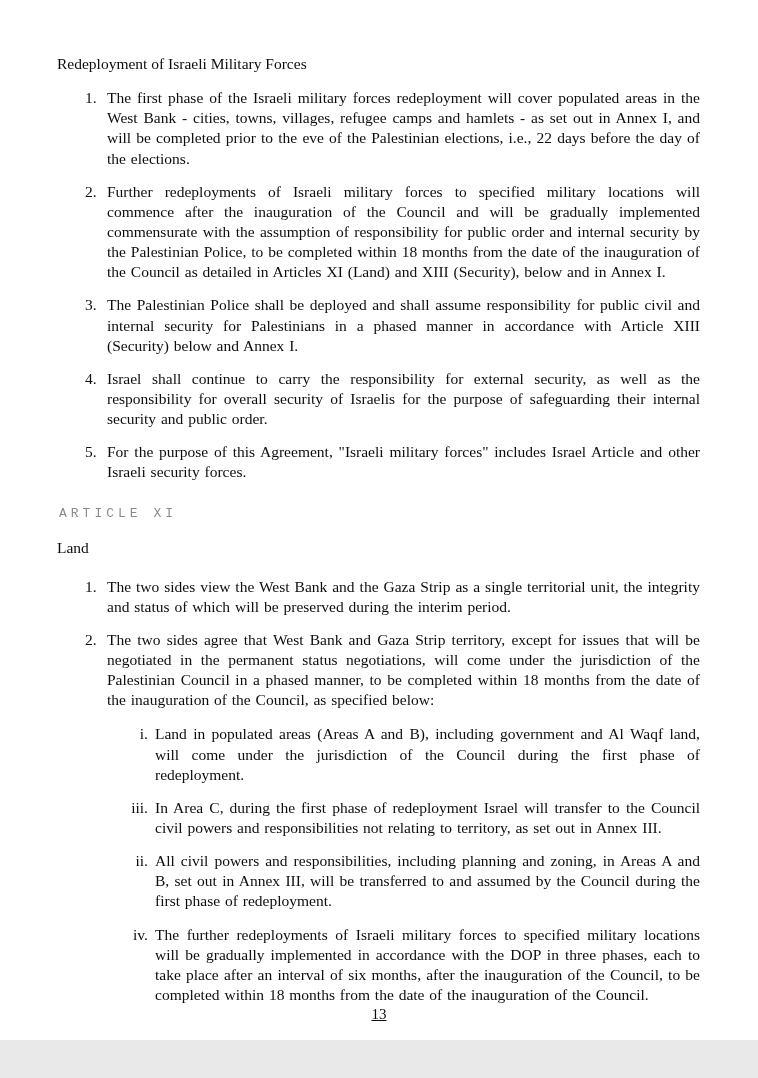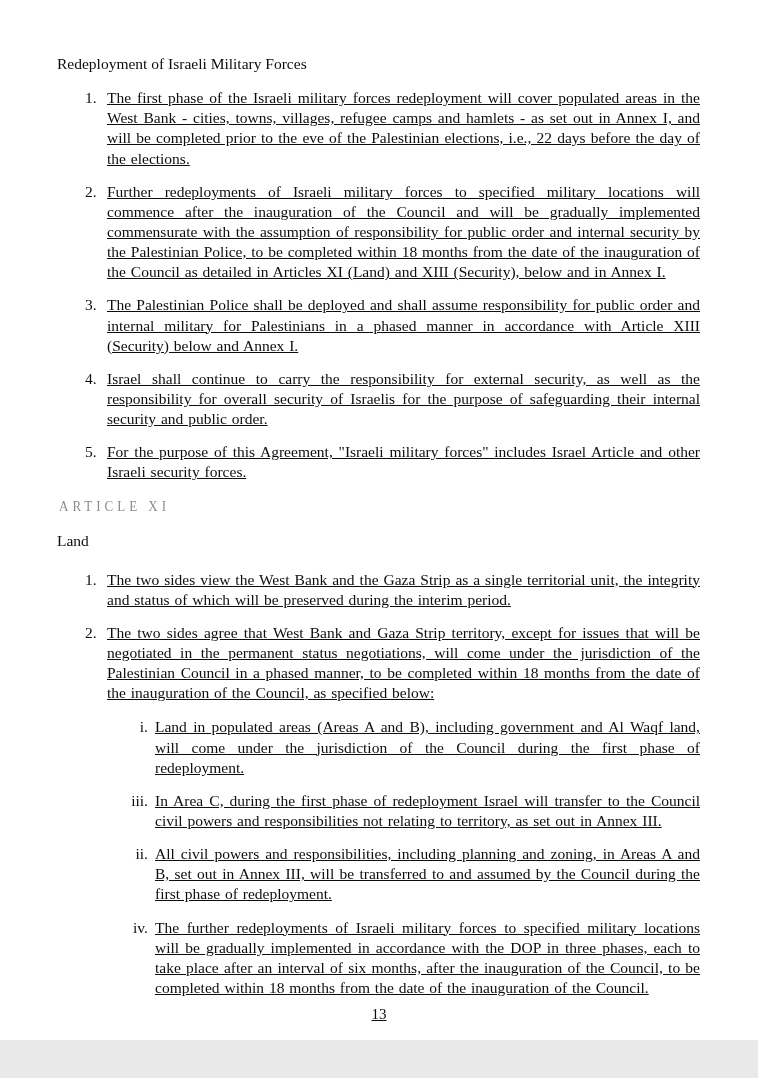--- a/index.html
+++ b/index.html
@@ -29,40 +29,39 @@
     margin-bottom: 13px;
   }
   .num {
     flex: 0 0 22px;
     text-align: left;
   }
   .txt {
     flex: 1;
     text-align: justify;
     word-spacing: 1px;
-    text-decoration: underline;
   }
   .txt-wrap { flex: 1; }
   .sublist { margin-left: 24px; margin-top: 14px; }
   .subitem { display: flex; margin-bottom: 13px; }
   .subnum {
     flex: 0 0 24px;
     text-align: right;
     padding-right: 7px;
     box-sizing: border-box;
   }
   .artifact {
-    margin: 16px 0 16px 2px;
+    margin: 23px 0 16px 2px;
     font-size: 13px;
     letter-spacing: 4px;
     color: #2a2a2a;
     opacity: 0.55;
     filter: blur(0.6px);
     transform: scaleY(1.05);
-    font-family: Liberation Serif, serif;
+    font-family: Liberation Mono, monospace;
   }
   .land-heading { margin: 0 0 18px 0; font-weight: 400; font-size: 15.5px; }
   .page-number {
     position: absolute;
     left: 0; right: 0;
     bottom: 16px;
     text-align: center;
     font-size: 15px;
     text-decoration: underline;
   }
@@ -81,21 +80,21 @@
         <span class="txt">The first phase of the Israeli military forces redeployment will cover populated areas in the West Bank - cities, towns, villages, refugee camps and hamlets - as set out in Annex I, and will be completed prior to the eve of the Palestinian elections, i.e., 22 days before the day of the elections.</span>
       </div>
 
       <div class="item">
         <span class="num">2.</span>
         <span class="txt">Further redeployments of Israeli military forces to specified military locations will commence after the inauguration of the Council and will be gradually implemented commensurate with the assumption of responsibility for public order and internal security by the Palestinian Police, to be completed within 18 months from the date of the inauguration of the Council as detailed in Articles XI (Land) and XIII (Security), below and in Annex I.</span>
       </div>
 
       <div class="item">
         <span class="num">3.</span>
-        <span class="txt">The Palestinian Police shall be deployed and shall assume responsibility for public order and internal military for Palestinians in a phased manner in accordance with Article XIII (Security) below and Annex I.</span>
+        <span class="txt">The Palestinian Police shall be deployed and shall assume responsibility for public civil and internal security for Palestinians in a phased manner in accordance with Article XIII (Security) below and Annex I.</span>
       </div>
 
       <div class="item">
         <span class="num">4.</span>
         <span class="txt">Israel shall continue to carry the responsibility for external security, as well as the responsibility for overall security of Israelis for the purpose of safeguarding their internal security and public order.</span>
       </div>
 
       <div class="item">
         <span class="num">5.</span>
         <span class="txt">For the purpose of this Agreement, "Israeli military forces" includes Israel Article and other Israeli security forces.</span>

